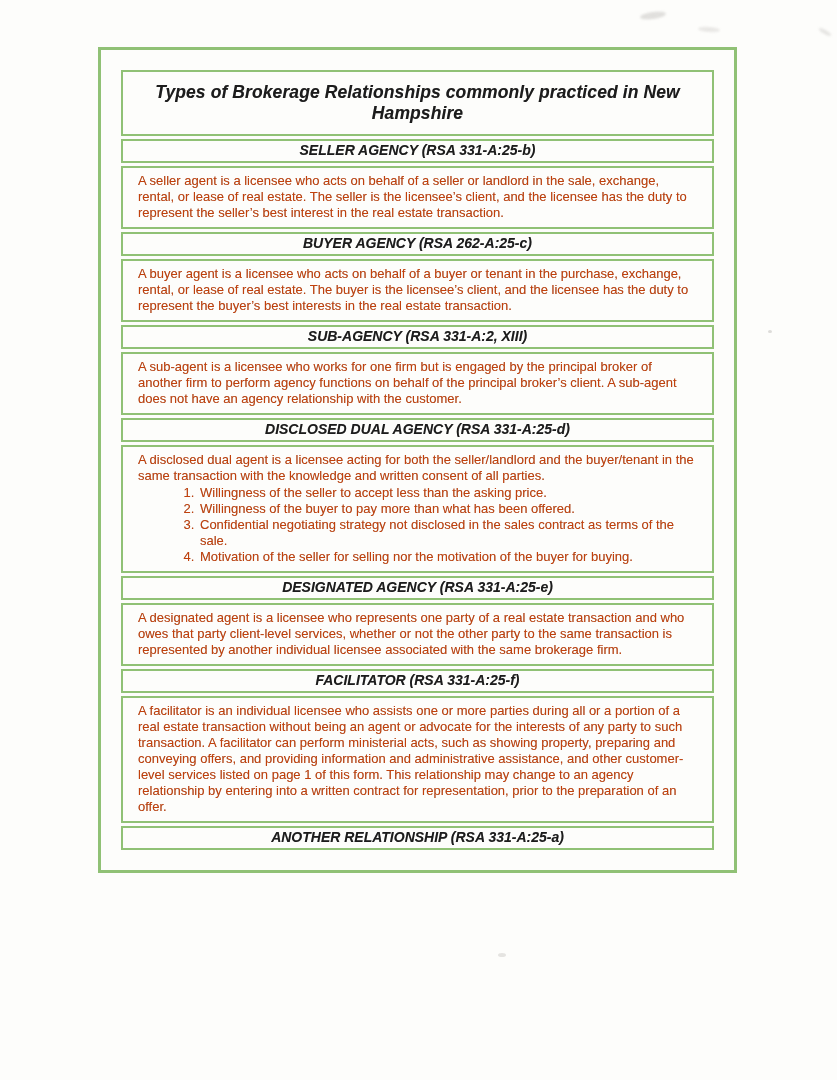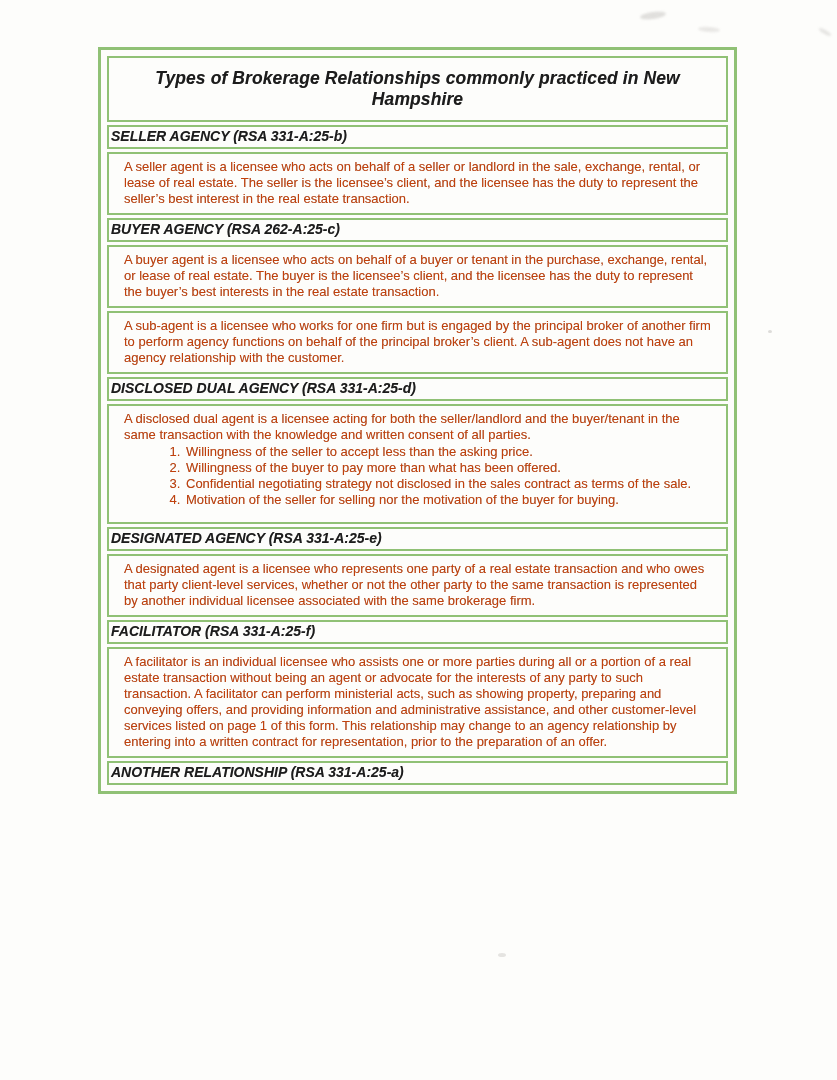--- a/index.html
+++ b/index.html
@@ -16,42 +16,42 @@
     font-family: "Liberation Sans", sans-serif;
     color: var(--ink, #212121);
   }
   .frame {
     position: absolute;
     left: 98px;
     top: 47px;
     width: 639px;
     box-sizing: border-box;
     border: 3px solid var(--green, #90c175);
-    padding: 6px;
+    padding: 20px;
     display: flex;
     flex-direction: column;
     gap: 3px;
     background: #fdfdfb;
   }
   .title-row {
     box-sizing: border-box;
     border: 2px solid var(--green, #90c175);
     text-align: center;
     font-style: italic;
     font-size: 17.5px;
     font-weight: 600;
     letter-spacing: 0.1px;
     padding: 10px 4px;
     color: #1c1c1c;
     text-shadow: 0 0 0.5px rgba(40,40,40,0.45);
   }
   .section-heading {
     box-sizing: border-box;
     border: 2px solid var(--green, #90c175);
-    text-align: left;
+    text-align: center;
     font-style: italic;
     font-size: 14px;
     font-weight: 600;
     line-height: 17px;
     padding: 1px 2px 2px 2px;
     color: #1c1c1c;
     text-shadow: 0 0 0.5px rgba(40,40,40,0.4);
   }
   .section-body {
     box-sizing: border-box;
@@ -62,21 +62,21 @@
     color: #c2410c;
     text-shadow: 0 0 0.5px rgba(50,50,50,0.35);
   }
   .section-body p {
     margin: 0;
   }
   .section-body p + p {
     margin-top: 9px;
   }
   .section-body ol {
-    margin: 1px 0 8px 0;
+    margin: 1px 0 0 0;
     padding-left: 60px;
   }
   .section-body li {
     padding-left: 2px;
   }
   
   .artifact {
     position: absolute;
     pointer-events: none;
   }
@@ -102,20 +102,21 @@
     <div class="title-row">Types of Brokerage Relationships commonly practiced in New Hampshire</div>
 
   <div class="section-heading">SELLER AGENCY (RSA 331-A:25-b)</div>
       <div class="section-body">
         <p>A seller agent is a licensee who acts on behalf of a seller or landlord in the sale, exchange, rental, or lease of real estate. The seller is the licensee’s client, and the licensee has the duty to represent the seller’s best interest in the real estate transaction.</p>
       </div>
       <div class="section-heading">BUYER AGENCY (RSA 262-A:25-c)</div>
       <div class="section-body">
         <p>A buyer agent is a licensee who acts on behalf of a buyer or tenant in the purchase, exchange, rental, or lease of real estate. The buyer is the licensee’s client, and the licensee has the duty to represent the buyer’s best interests in the real estate transaction.</p>
       </div>
+      <div class="section-heading">SUB-AGENCY (RSA 331-A:2, XIII)</div>
       <div class="section-body">
         <p>A sub-agent is a licensee who works for one firm but is engaged by the principal broker of another firm to perform agency functions on behalf of the principal broker’s client. A sub-agent does not have an agency relationship with the customer.</p>
       </div>
       <div class="section-heading">DISCLOSED DUAL AGENCY (RSA 331-A:25-d)</div>
       <div class="section-body">
         <p>A disclosed dual agent is a licensee acting for both the seller/landlord and the buyer/tenant in the same transaction with the knowledge and written consent of all parties.</p>
         <ol>
           <li>Willingness of the seller to accept less than the asking price.</li>
           <li>Willingness of the buyer to pay more than what has been offered.</li>
           <li>Confidential negotiating strategy not disclosed in the sales contract as terms of the sale.</li>

